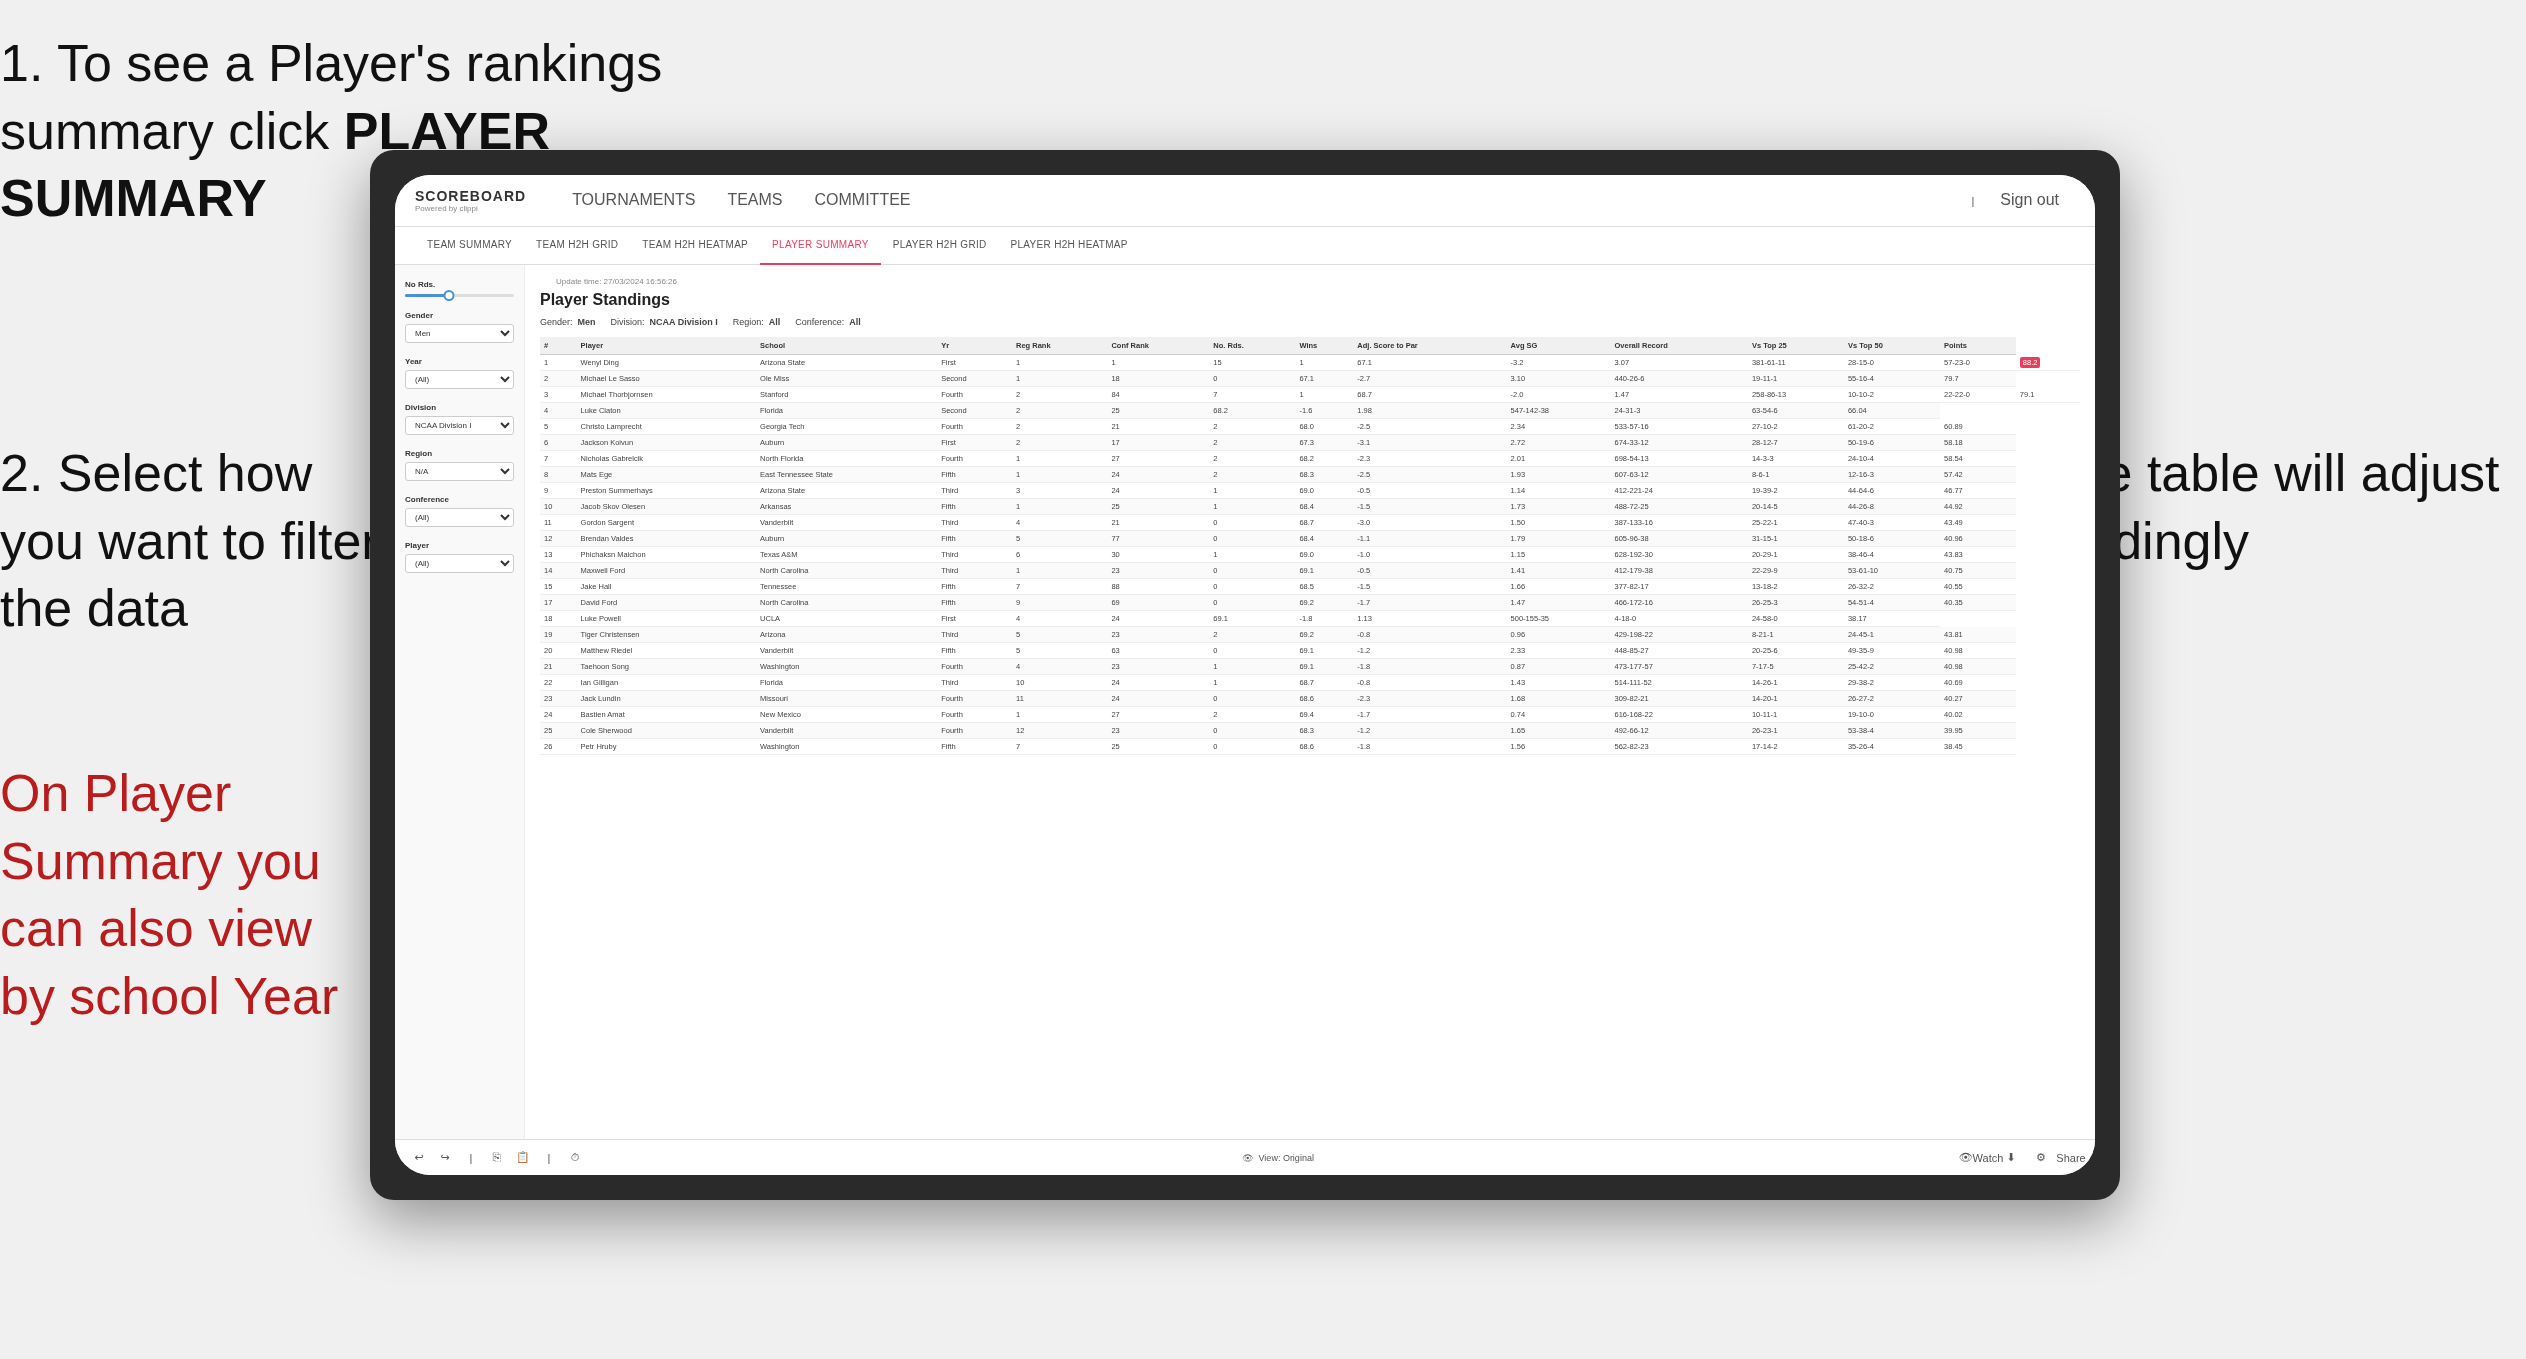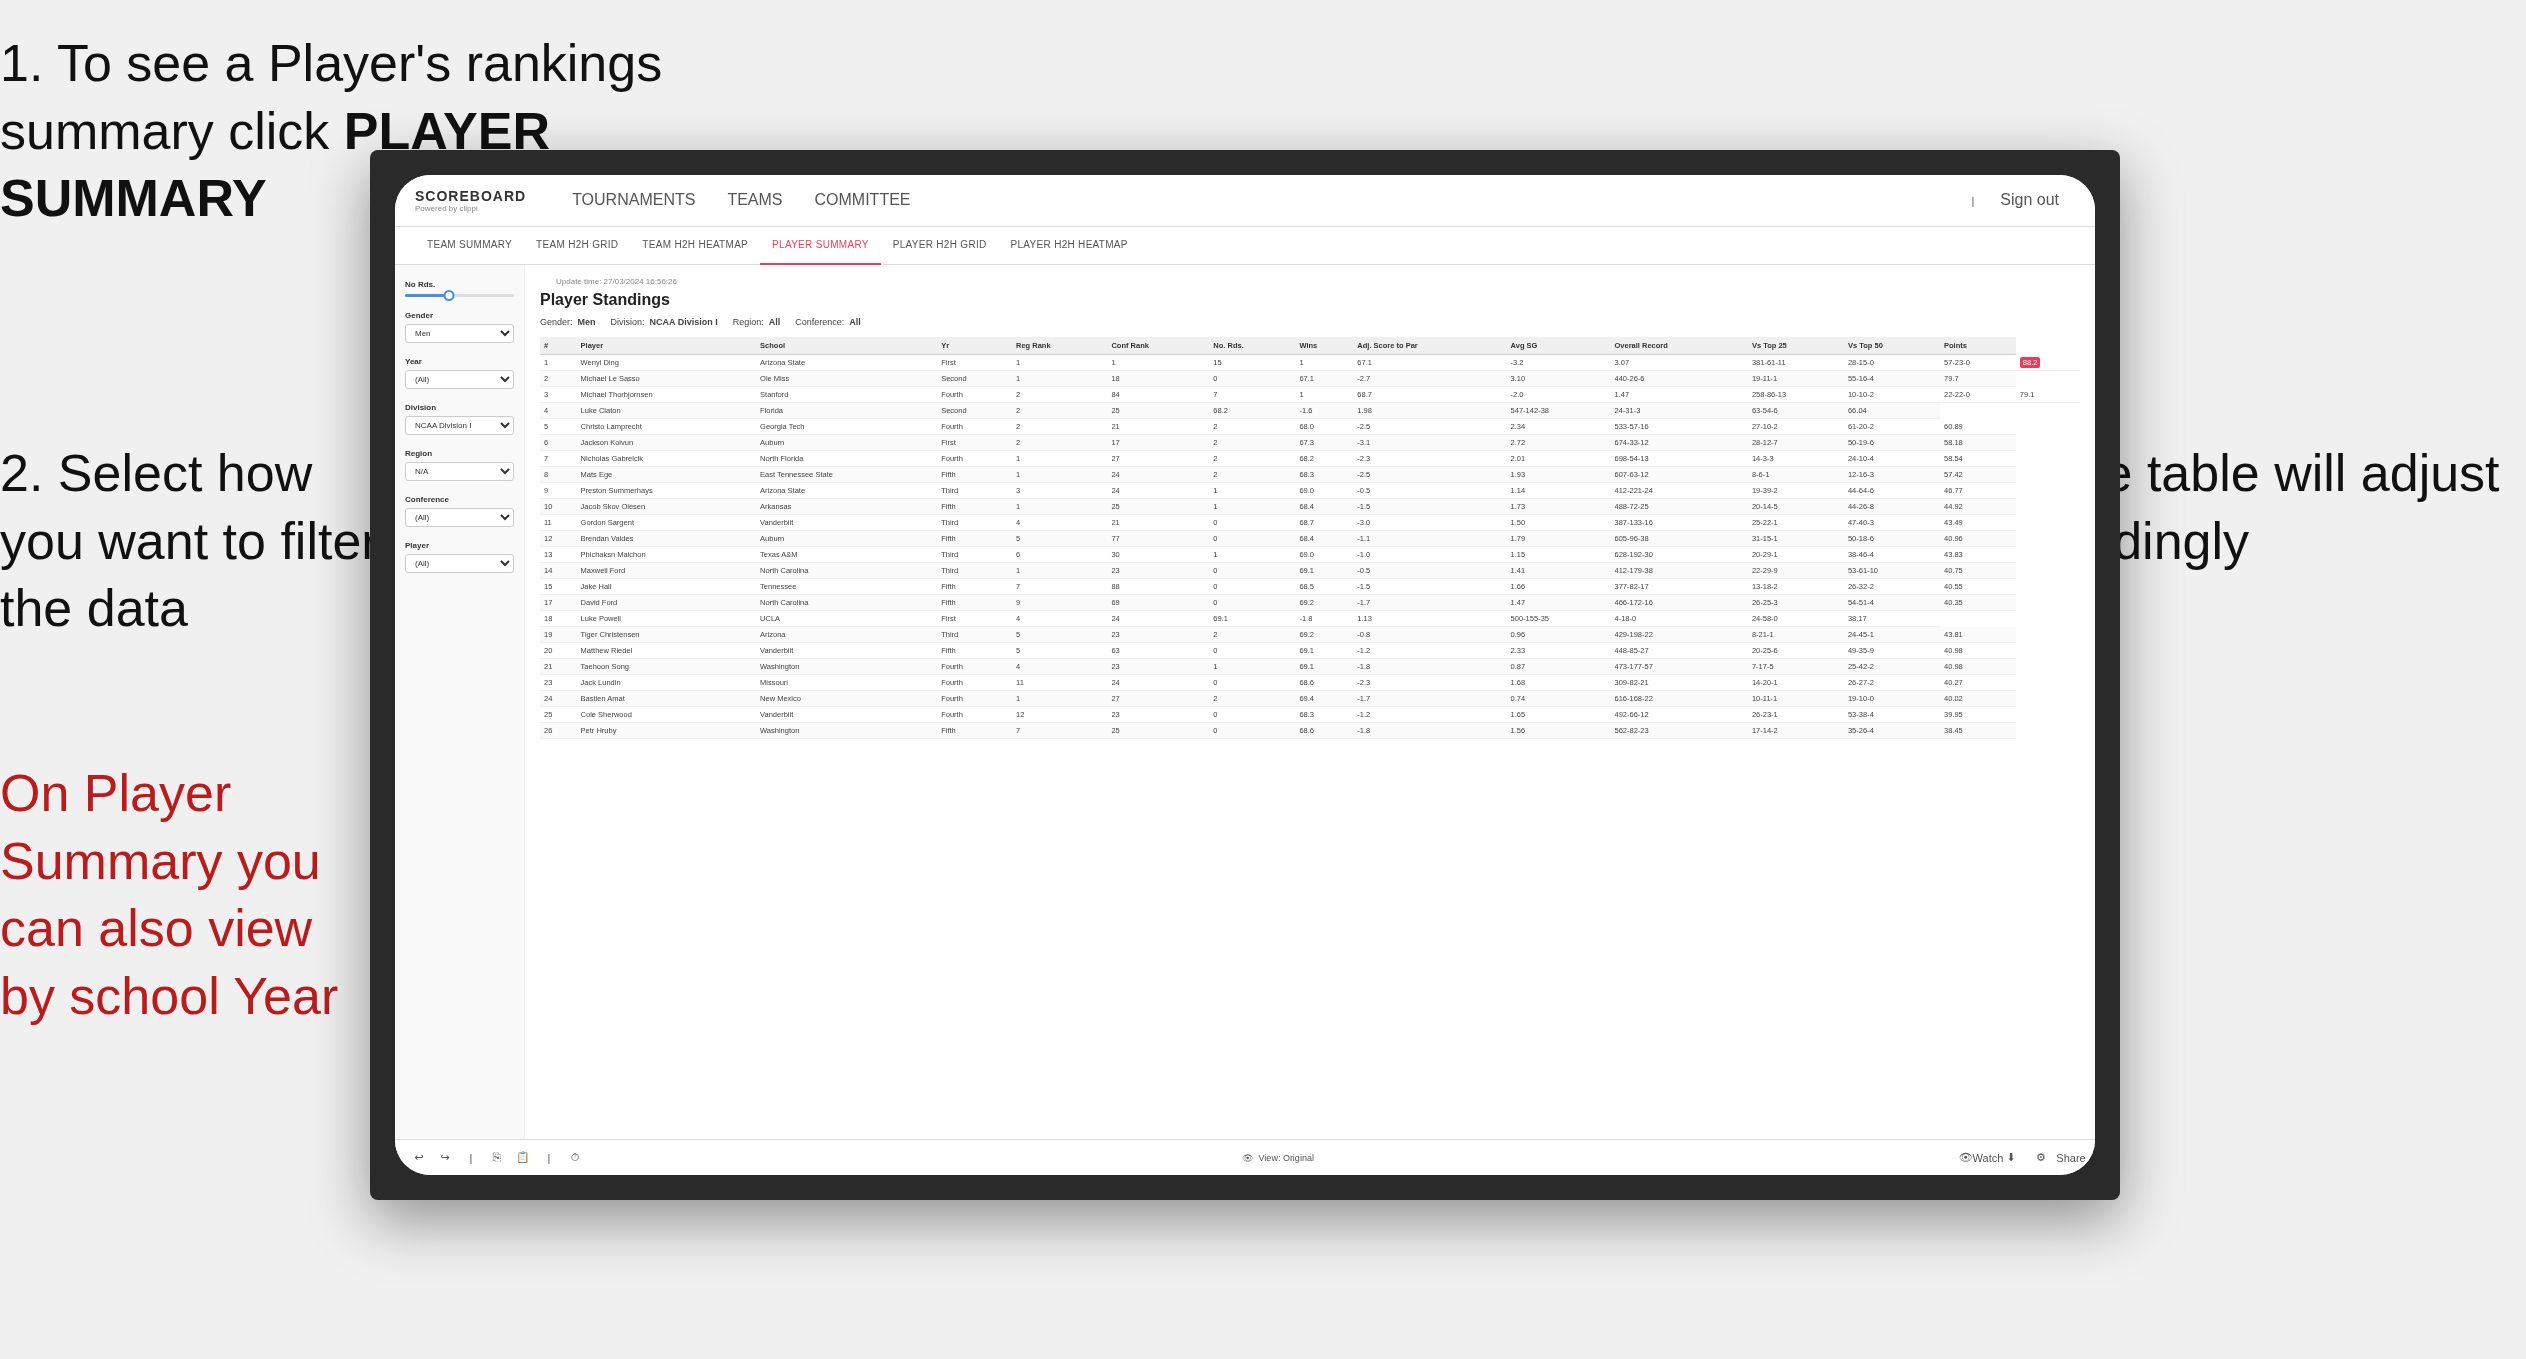--- a/index.html
+++ b/index.html
@@ -57,21 +57,21 @@
     }
 
     
     .tablet-frame {
       position: absolute;
       left: 370px;
       top: 150px;
       width: 1750px;
       height: 1050px;
       background: #2a2a2a;
-      border-radius: 8px;
+      border-radius: 24px;
       padding: 25px;
       box-shadow: 0 20px 60px rgba(0,0,0,0.4);
     }
 
     .tablet-screen {
       width: 100%;
       height: 100%;
       background: #fff;
       border-radius: 35px;
       overflow: hidden;
@@ -841,20 +841,36 @@
                 <td>4</td>
                 <td>23</td>
                 <td>1</td>
                 <td>69.1</td>
                 <td>-1.8</td>
                 <td>0.87</td>
                 <td>473-177-57</td>
                 <td>7-17-5</td>
                 <td>25-42-2</td>
                 <td>40.98</td>
+              </tr>
+              <tr>
+                <td>22</td>
+                <td>Ian Gilligan</td>
+                <td>Florida</td>
+                <td>Third</td>
+                <td>10</td>
+                <td>24</td>
+                <td>1</td>
+                <td>68.7</td>
+                <td>-0.8</td>
+                <td>1.43</td>
+                <td>514-111-52</td>
+                <td>14-26-1</td>
+                <td>29-38-2</td>
+                <td>40.69</td>
               </tr>
               <tr>
                 <td>23</td>
                 <td>Jack Lundin</td>
                 <td>Missouri</td>
                 <td>Fourth</td>
                 <td>11</td>
                 <td>24</td>
                 <td>0</td>
                 <td>68.6</td>

